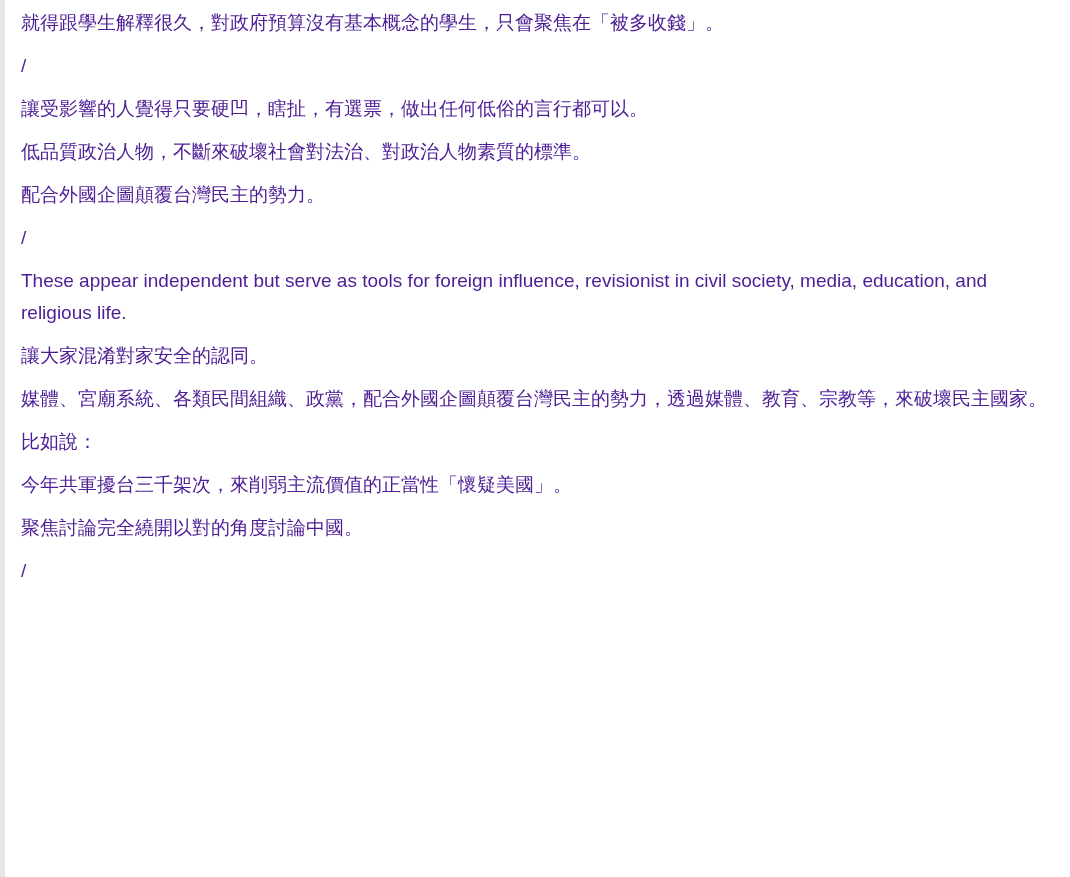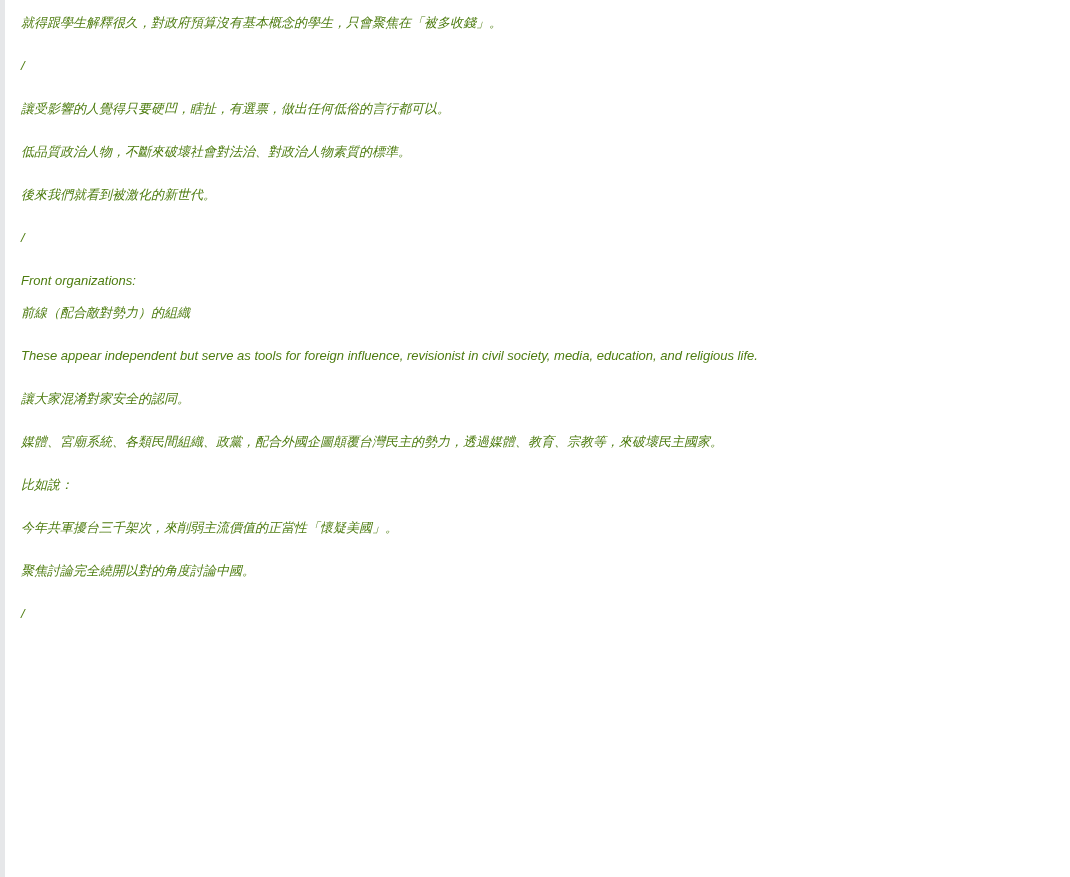--- a/index.html
+++ b/index.html
@@ -22,43 +22,40 @@
     height: 877px;
     background: #e6e7e9;
   }
   .content {
     position: absolute;
     left: 21px;
     top: 7px;
     width: 1036px;
   }
   .para {
-    font-size: 13px;
+    font-size: 19px;
     line-height: 32px;
-    color: #4d7c0f;
+    color: #4c1d95;
     margin: 0 0 11px 0;
     white-space: pre-line;
     word-wrap: break-word;
-    font-style: italic;
   }
 </style>
 </head>
 <body>
 
 <div class="left-strip"></div>
 
 <div class="content" id="paragraph-container">
     <p class="para">就得跟學生解釋很久，對政府預算沒有基本概念的學生，只會聚焦在「被多收錢」。</p>
     <p class="para">/</p>
     <p class="para">讓受影響的人覺得只要硬凹，瞎扯，有選票，做出任何低俗的言行都可以。</p>
     <p class="para">低品質政治人物，不斷來破壞社會對法治、對政治人物素質的標準。</p>
-    <p class="para">後來我們就看到被激化的新世代。</p>
+    <p class="para">配合外國企圖顛覆台灣民主的勢力。</p>
     <p class="para">/</p>
-    <p class="para">Front organizations:
-前線（配合敵對勢力）的組織</p>
     <p class="para">These appear independent but serve as tools for foreign influence, revisionist in civil society, media, education, and religious life.</p>
     <p class="para">讓大家混淆對家安全的認同。</p>
     <p class="para">媒體、宮廟系統、各類民間組織、政黨，配合外國企圖顛覆台灣民主的勢力，透過媒體、教育、宗教等，來破壞民主國家。</p>
     <p class="para">比如說：</p>
     <p class="para">今年共軍擾台三千架次，來削弱主流價值的正當性「懷疑美國」。</p>
     <p class="para">聚焦討論完全繞開以對的角度討論中國。</p>
     <p class="para">/</p>
   </div>
 
 </body></html>

